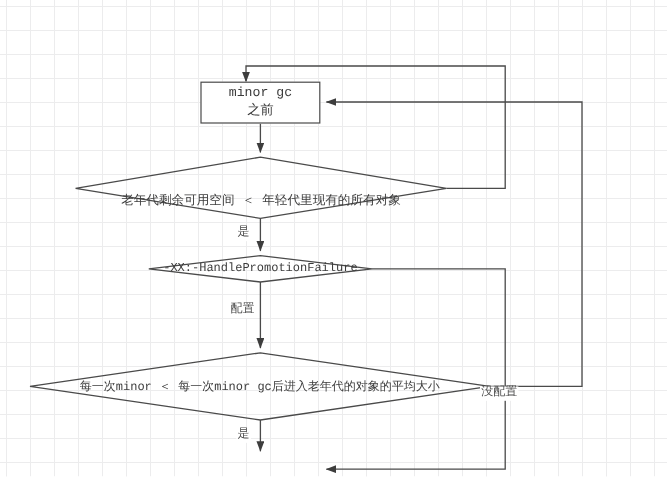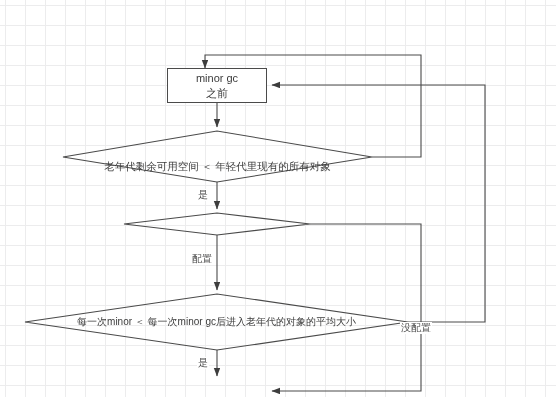--- a/index.html
+++ b/index.html
@@ -13,21 +13,21 @@
     height: 397px;
     background-color: #ffffff;
     background-image:
       linear-gradient(to right, #ececed 1px, transparent 1px),
       linear-gradient(to bottom, #ececed 1px, transparent 1px),
       linear-gradient(to right, #e2e2e6 1px, transparent 1px),
       linear-gradient(to bottom, #e2e2e6 1px, transparent 1px);
     background-size: 20px 20px, 20px 20px, 100px 100px, 100px 100px;
     background-position: 5px 5px, 5px 5px, 5px 5px, 5px 5px;
     overflow: hidden;
-    font-family: Liberation Sans, sans-serif;
+    font-family: Liberation Mono, monospace;
   }
   #wires {
     position: absolute;
     left: 0;
     top: 0;
     width: 556px;
     height: 420px;
   }
   .node {
     position: absolute;
@@ -101,20 +101,21 @@
       <path d="M408,322 L485,322 L485,85 L272,85" marker-end="url(#arrow)"></path>
     </g>
   </svg>
 
   <div class="node box" style="left:167px; top:68px; width:100px; height:35px;">minor gc
 之前</div>
 
 
   <div class="diamond-label" style="left:63px; top:147px; width:309px; height:20px;margin-top:10px;">老年代剩余可用空间 ＜ 年轻代里现有的所有对象</div>
 
+  <div class="diamond-label" style="left:124px; top:216px; width:186px; height:16px; font-size:10px;">-XX:-HandlePromotionFailure</div>
 
   <div class="diamond-label" style="left:25px; top:312px; width:383px; height:20px; font-size:10px;">每一次minor ＜ 每一次minor gc后进入老年代的对象的平均大小</div>
 
   <div class="edge-label" style="left:197px; top:189px;">是</div>
 
   <div class="edge-label" style="left:191px; top:253px;">配置</div>
 
   <div class="edge-label" style="left:197px; top:357px;">是</div>
 
   <div class="edge-label" style="left:400px; top:322px;">没配置</div>

